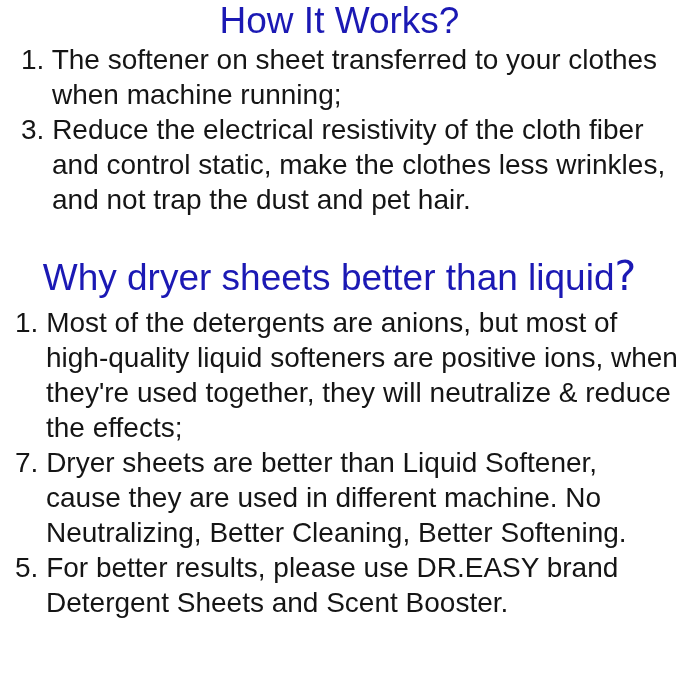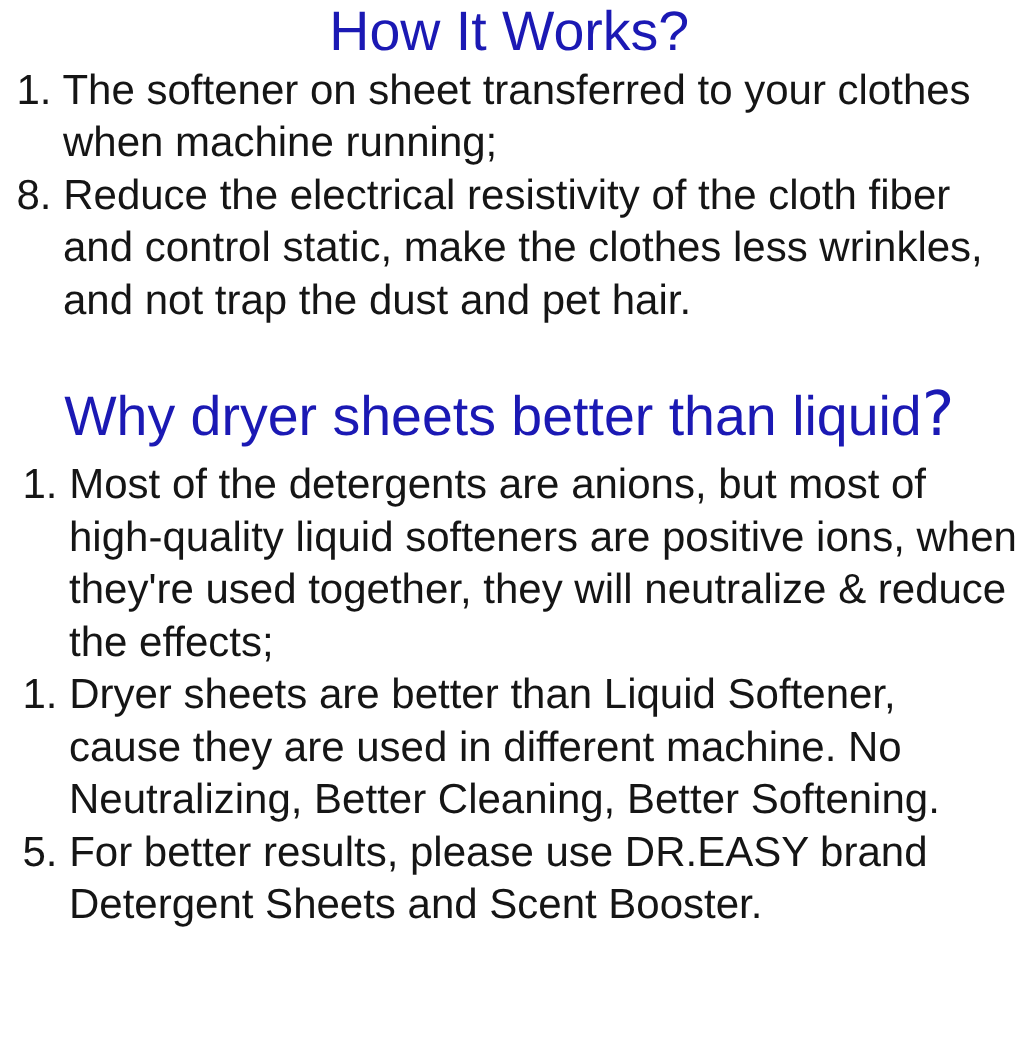--- a/index.html
+++ b/index.html
@@ -33,21 +33,21 @@
   }
   .heading-2 {
     margin-top: 38px;
   }
   .list {
     margin: 0;
     font-size: 28px;
     line-height: 35px;
   }
   .list-1 {
-    padding-left: 11px;
+    padding-left: 21px;
     margin-top: 0;
   }
   .list-2 {
     padding-left: 15px;
     margin-top: 6px;
   }
   .list-item {
     white-space: pre-line;       
     padding-left: 31px;          
     text-indent: -31px;          
@@ -56,32 +56,32 @@
 </head>
 <body>
 
 <div class="canvas">
 
   <h1 class="heading heading-1">How It Works?</h1>
 
   <div class="list list-1">
     <div class="list-item">1. The softener on sheet transferred to your clothes
 when machine running;</div>
-    <div class="list-item">8. Reduce the electrical resistivity of the cloth fiber
+    <div class="list-item">3. Reduce the electrical resistivity of the cloth fiber
 and control static, make the clothes less wrinkles,
 and not trap the dust and pet hair.</div>
   </div>
 
   <h1 class="heading heading-2"><span>Why dryer sheets better than liquid</span><span class="big-qmark">?</span></h1>
 
   <div class="list list-2">
     <div class="list-item">1. Most of the detergents are anions, but most of
 high-quality liquid softeners are positive ions, when
 they're used together, they will neutralize &amp; reduce
 the effects;</div>
-    <div class="list-item">1. Dryer sheets are better than Liquid Softener,
+    <div class="list-item">7. Dryer sheets are better than Liquid Softener,
 cause they are used in different machine. No
 Neutralizing, Better Cleaning, Better Softening.</div>
     <div class="list-item">5. For better results, please use DR.EASY brand
 Detergent Sheets and Scent Booster.</div>
   </div>
 
 </div>
 
 </body></html>

